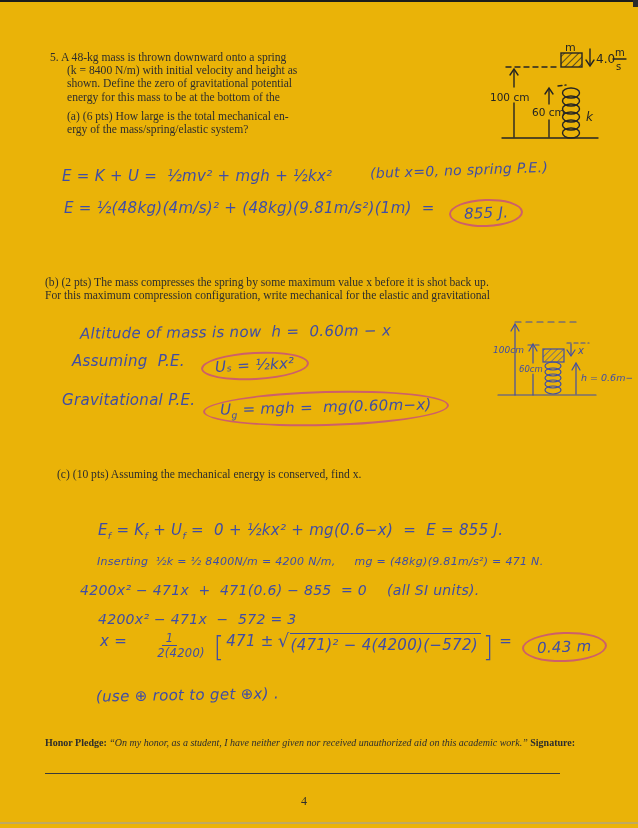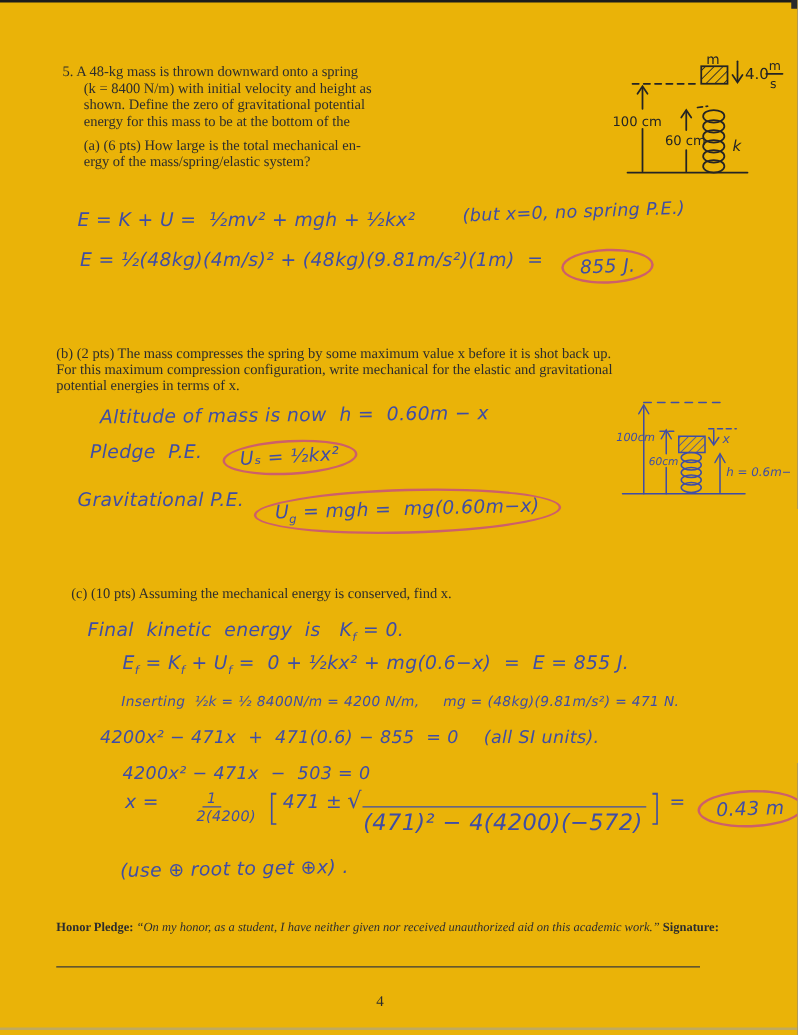--- a/index.html
+++ b/index.html
@@ -39,21 +39,21 @@
   .circ.c{padding:4px 13px;margin-left:10px;}
 
   
   .frac{display:inline-flex;flex-direction:column;align-items:center;font-size:11.5px;
         line-height:1.05;margin:0 7px;}
   .frac .num{border-bottom:1.4px solid currentColor;padding:0 4px 1px;}
   .frac .den{padding-top:1px;margin-left:23px;}
   .bracket{font-size:26px;font-weight:300;font-style:normal;transform:scaleY(1.1);margin:0 2px;}
   .sqrt{display:inline-flex;align-items:flex-start;margin-left:4px;}
   .sqrt-sym{font-size:18px;font-style:normal;line-height:1;}
-  .sqrt-body{border-top:1.5px solid currentColor;font-size:18px;padding:2px 3px 0 1px;margin-top:13px;}
+  .sqrt-body{border-top:1.5px solid currentColor;font-size:15px;padding:2px 3px 0 1px;margin-top:1px;}
 </style>
 </head>
 <body>
 
 <div class="page">
   <div class="scan-top"></div>
   <div class="scan-corner"></div>
   <div class="scan-bottom"></div>
 
   <div class="print" style="left:50px;top:51px;width:322px">
@@ -114,26 +114,25 @@
   <div class="hand fs15" style="left:62px;top:167px">E = K + U =  ½mv² + mgh + ½kx²</div>
   <div class="hand fs14" style="left:370px;top:162px;transform:rotate(-2deg)">(but x=0, no spring P.E.)</div>
   <div class="hand fs15 row" style="left:64px;top:199px">
     <span>E = ½(48kg)(4m/s)² + (48kg)(9.81m/s²)(1m)  =</span>
     <span class="circ a">855 J.</span>
   </div>
 
   <div class="print" style="left:45px;top:276px;width:565px">
     <div class="pline">(b) (2 pts) The mass compresses the spring by some maximum value x before it is shot back up.</div>
     <div class="pline">For this maximum compression configuration, write mechanical for the elastic and gravitational</div>
-    <div class="pline">potential energies in terms of x.</div>
   </div>
 
   <div class="hand fs15" style="left:80px;top:323px;transform:rotate(-.6deg)">Altitude of mass is now  h =  0.60m − x</div>
   <div class="hand fs15 row" style="left:72px;top:352px">
-    <span>Pledge  P.E.</span>
+    <span>Assuming  P.E.</span>
     <span class="circ b1">Uₛ = ½kx²</span>
   </div>
   <div class="hand fs15 row" style="left:62px;top:391px">
     <span>Gravitational P.E.</span>
     <span class="circ b2"><span>U</span><sub>g</sub><span> = mgh =  mg(0.60m−x)</span></span>
   </div>
 
   <svg class="abs" style="left:492px;top:312px" width="140" height="92" viewBox="0 0 140 92">
     <defs>
       <pattern id="hatchB" width="4.5" height="4.5" patternUnits="userSpaceOnUse" patternTransform="rotate(45)">
@@ -176,32 +175,31 @@
       <text x="27" y="60" font-size="8.5">60cm</text>
       <text x="86" y="42" font-size="10">x</text>
       <text x="89" y="69" font-size="9.5">h = 0.6m−x</text>
     </g>
   </svg>
 
   <div class="print" style="left:57px;top:468px">
     <div class="pline">(c) (10 pts) Assuming the mechanical energy is conserved, find x.</div>
   </div>
 
-  <div class="hand fs15" style="left:70px;top:495px"><span>Final  kinetic  energy  is   K</span><sub>f</sub><span> = 0.</span></div>
 
   <div class="hand fs15" style="left:98px;top:521px"><span>E</span><sub>f</sub><span> = K</span><sub>f</sub><span> + U</span><sub>f</sub><span> =  0 + ½kx² + mg(0.6−x)  =  E = 855 J.</span></div>
 
   <div class="hand fs13" style="left:82px;top:555px">Inserting  ½k = ½ 8400N/m = 4200 N/m,     mg = (48kg)(9.81m/s²) = 471 N.</div>
 
   <div class="hand fs14 row" style="left:80px;top:582px">
     <span>4200x² − 471x  +  471(0.6) − 855  = 0</span>
     <span style="margin-left:20px">(all SI units).</span>
   </div>
 
-  <div class="hand fs14" style="left:98px;top:611px">4200x² − 471x  −  503 = 0</div>
+  <div class="hand fs14" style="left:98px;top:611px">4200x² − 471x  −  572 = 3</div>
 
   <div class="hand fs15 row" style="left:100px;top:632px">
     <span>x =</span>
     <span class="frac">
       <span class="num">1</span>
       <span class="den">2(4200)</span>
     </span>
     <span class="bracket">[</span>
     <span>471 ±</span>
     <span class="sqrt">

